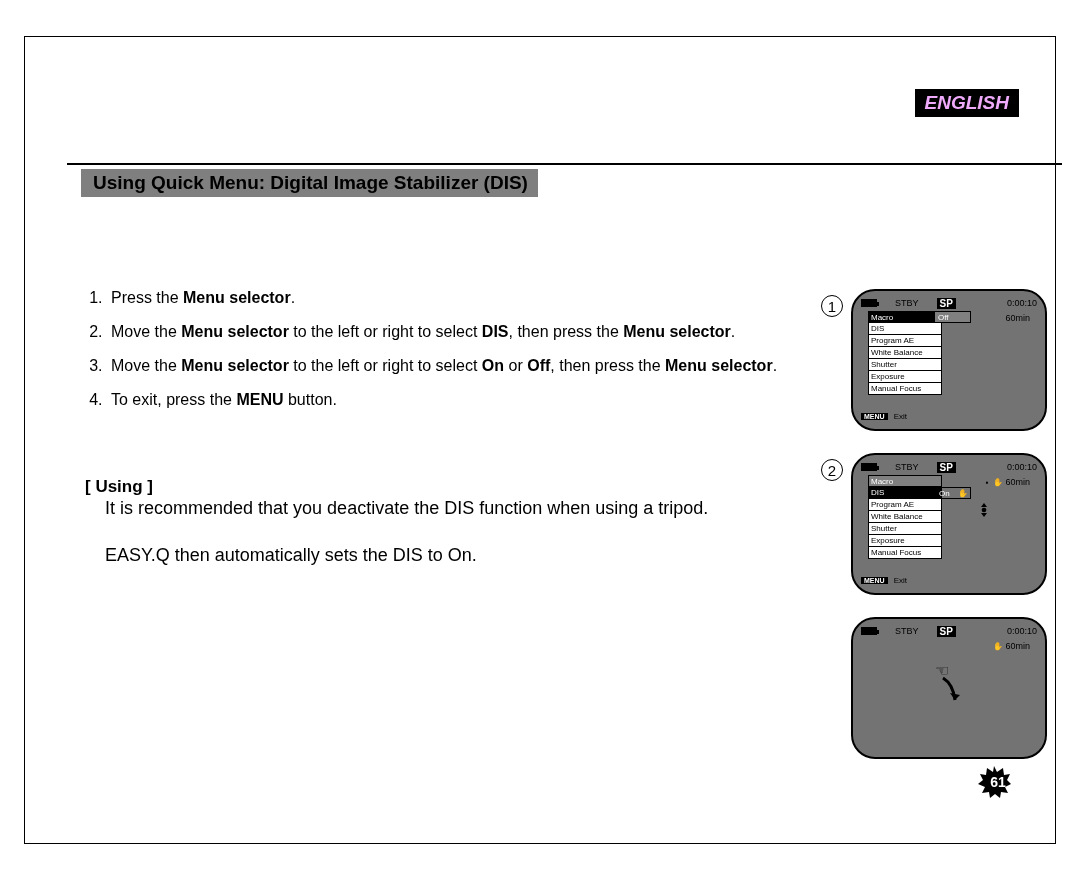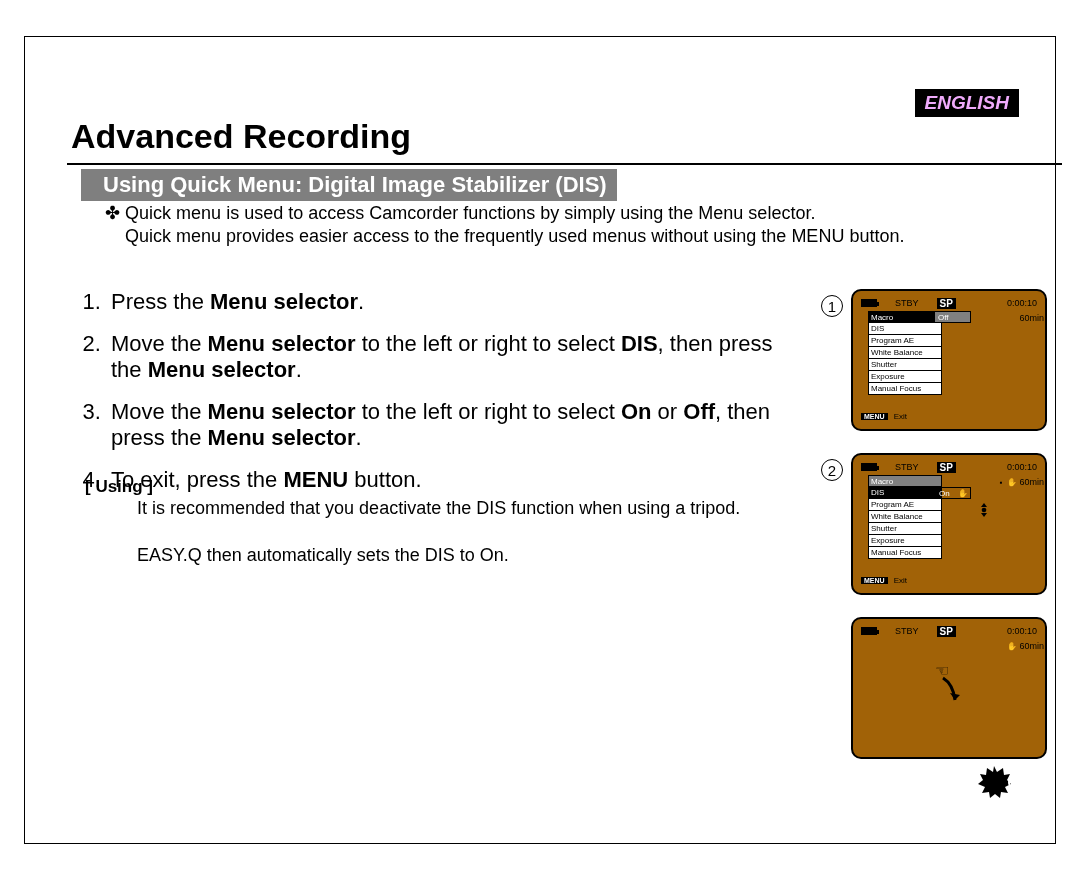--- a/index.html
+++ b/index.html
@@ -34,59 +34,59 @@
   }
   .hr1 {
     position: absolute;
     left: 42px; top: 126px;
     width: 995px; border-top: 2px solid #000;
   }
   .subtitle-bar {
     position: absolute;
     left: 56px; top: 132px;
     background: #7f7f7f;
-    color: #ffffff;
+    color: #000000;
     font-weight: bold;
-    font-size: 22px;
-    padding: 3px 10px 3px 22px;
+    font-size: 19px;
+    padding: 3px 10px 3px 12px;
   }
   .intro {
     position: absolute;
     left: 80px; top: 165px; width: 900px;
     font-size: 18px; line-height: 1.3;
   }
   .steps {
     position: absolute;
     left: 60px; top: 252px; width: 720px;
-    font-size: 22px;
+    font-size: 16px;
   }
   .steps li { margin-bottom: 16px; padding-left: 4px; }
   .steps ol { margin: 0; padding-left: 22px; }
   .notes-head {
     position: absolute;
     left: 60px; top: 440px;
     font-size: 17px; font-weight: bold;
   }
   .notes-body {
     position: absolute;
     left: 80px; top: 460px; width: 700px;
-    font-size: 18px; line-height: 1.3; margin-left: 32px;
+    font-size: 18px; line-height: 1.3;
   }
   .circ {
     position: absolute;
     width: 22px; height: 22px;
     border: 1.5px solid #000; border-radius: 50%;
     text-align: center; font-size: 15px; line-height: 21px;
   }
   .panel {
     position: absolute;
     width: 196px; height: 142px;
     border: 2px solid #000;
-    border-radius: 10px;
-    background: #a16207;
+    border-radius: 24px;
+    background: #737373;
     font-size: 9px;
   }
   .panel .topbar {
     position: absolute; left: 8px; top: 6px; right: 8px; height: 12px;
     display: flex; align-items: center; gap: 18px;
     font-size: 9px;
   }
   .batt {
     width: 16px; height: 8px; border: 1px solid #000; position: relative;
     background: #000;
@@ -112,53 +112,48 @@
     border: 1px solid #000; border-top: none; border-left:none;
     width: 36px; height: 12px; line-height: 12px; padding-left: 3px;
     font-size: 8px; background:#808080; color:#fff;
   }
   .menu-valcol .vrow:first-child { border-top:1px solid #000; }
   .exit-row {
     position: absolute; left: 8px; bottom: 8px;
     font-size: 8px; display:flex; align-items:center; gap:6px;
   }
   .menu-badge { background:#000; color:#fff; padding:0 3px; font-size:7px; font-weight:bold;}
-  .time60 { position:absolute; right:1px; top:22px; font-size:9px;}
+  .time60 { position:absolute; right:15px; top:22px; font-size:9px;}
   .hand-arrow {
     position:absolute; left: 50%; top: 48%; transform: translate(-50%,-50%);
     text-align:center;
   }
   .hand-arrow svg { display:block; }
   .page-badge {
     position: absolute; right: 44px; bottom: 44px;
     width: 34px; height: 34px;
   }
   .page-badge svg { width:34px; height:34px; }
   .page-num {
-    position:absolute; left:12px; top:0; width:34px; height:34px;
-    text-align:right; line-height:34px;
+    position:absolute; left:4px; top:0; width:34px; height:34px;
+    text-align:center; line-height:34px;
     font-size:14px; font-weight:bold; color:#fff;
   }
 </style>
 </head>
 <body>
 
 <div class="page">
 
   <div class="lang-badge">ENGLISH</div>
 
-  <div class="title">Advanced Recording</div>
   <div class="hr1"></div>
 
   <div class="subtitle-bar">Using Quick Menu: Digital Image Stabilizer (DIS)</div>
 
-  <div class="intro">
-    ✤ <span>Quick menu is used to access Camcorder functions by simply using the Menu selector.</span><br>
-    &nbsp;&nbsp;&nbsp;&nbsp;<span>Quick menu provides easier access to the frequently used menus without using the MENU button.</span>
-  </div>
 
   <div class="steps">
     <ol>
       <li>
         <span>Press the </span><b>Menu selector</b><span>.</span>
       </li>
       <li>
         <span>Move the </span><b>Menu selector</b><span> to the left or right to select </span><b>DIS</b><span>, then press the </span><b>Menu selector</b><span>.</span>
       </li>
       <li>

